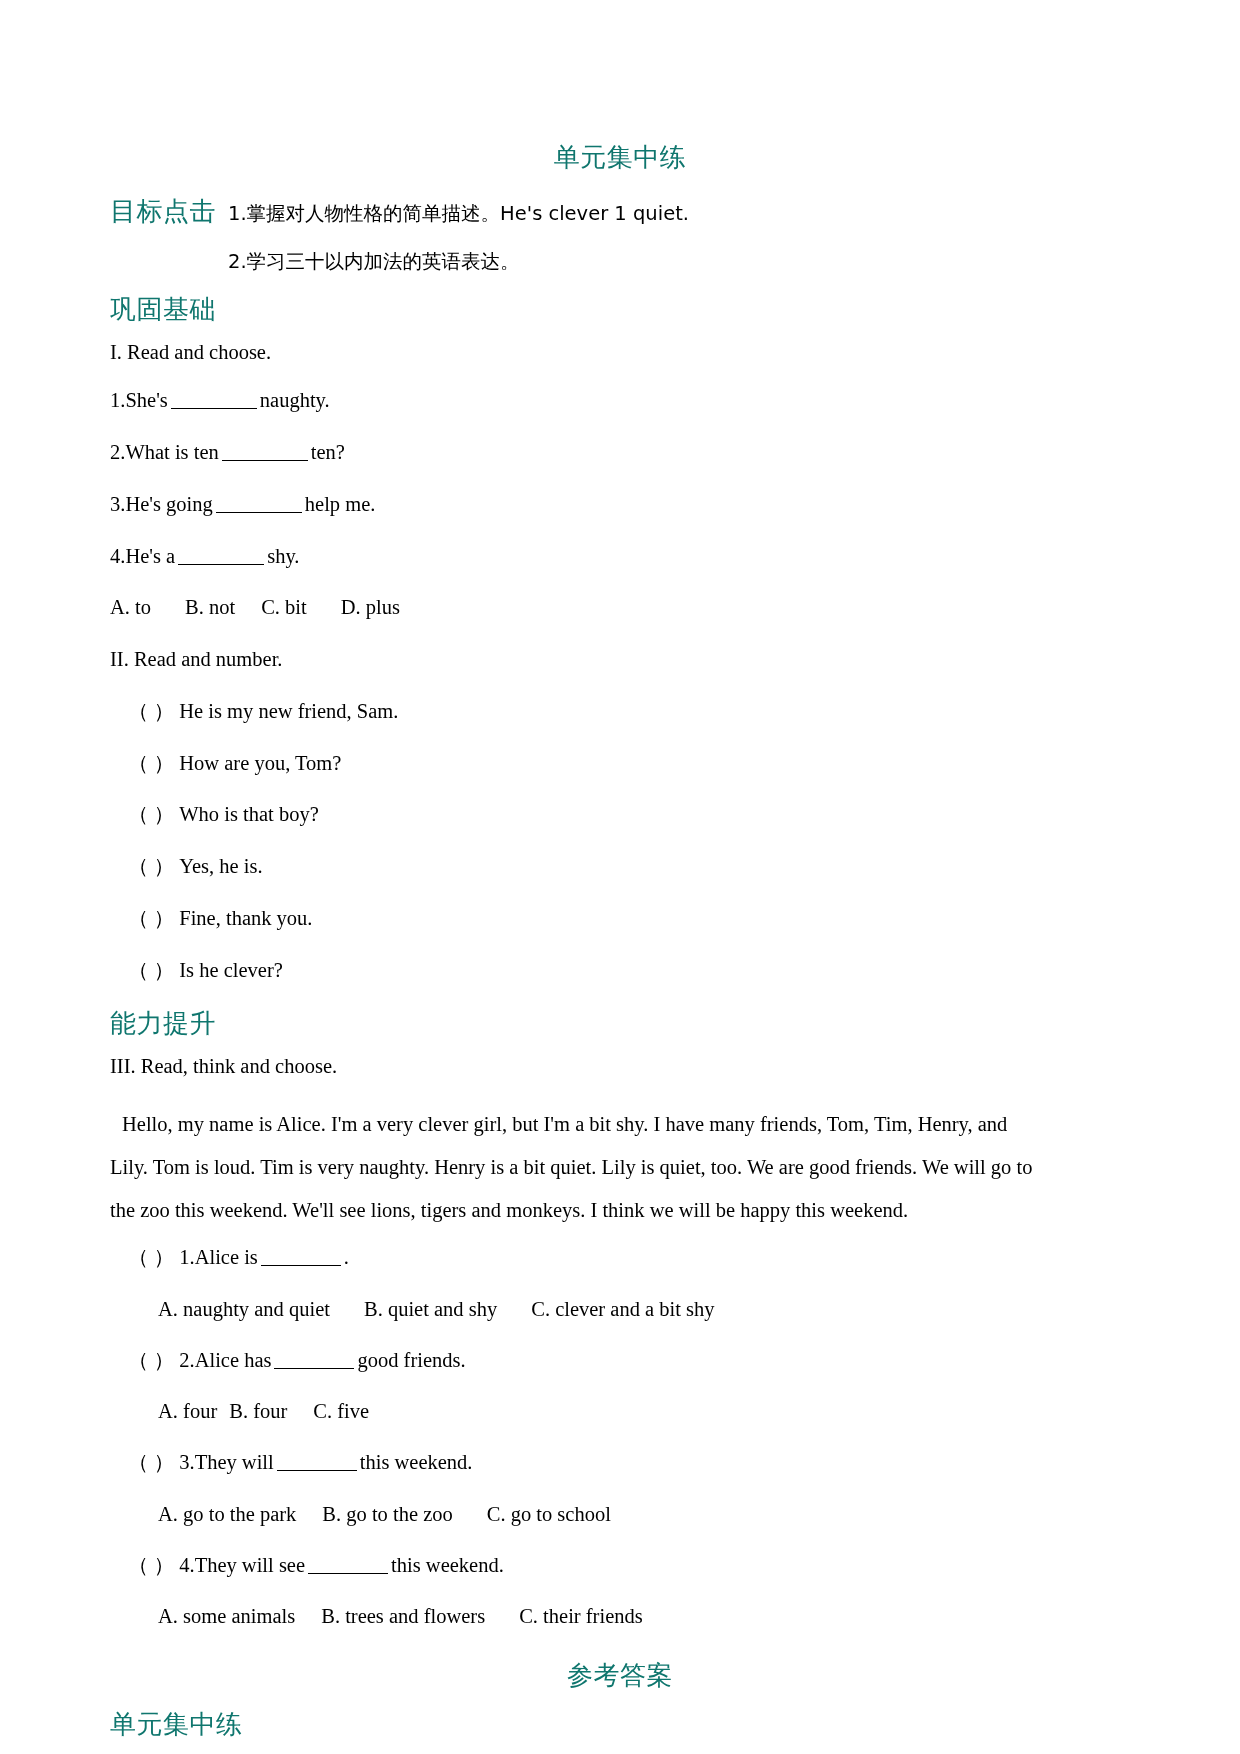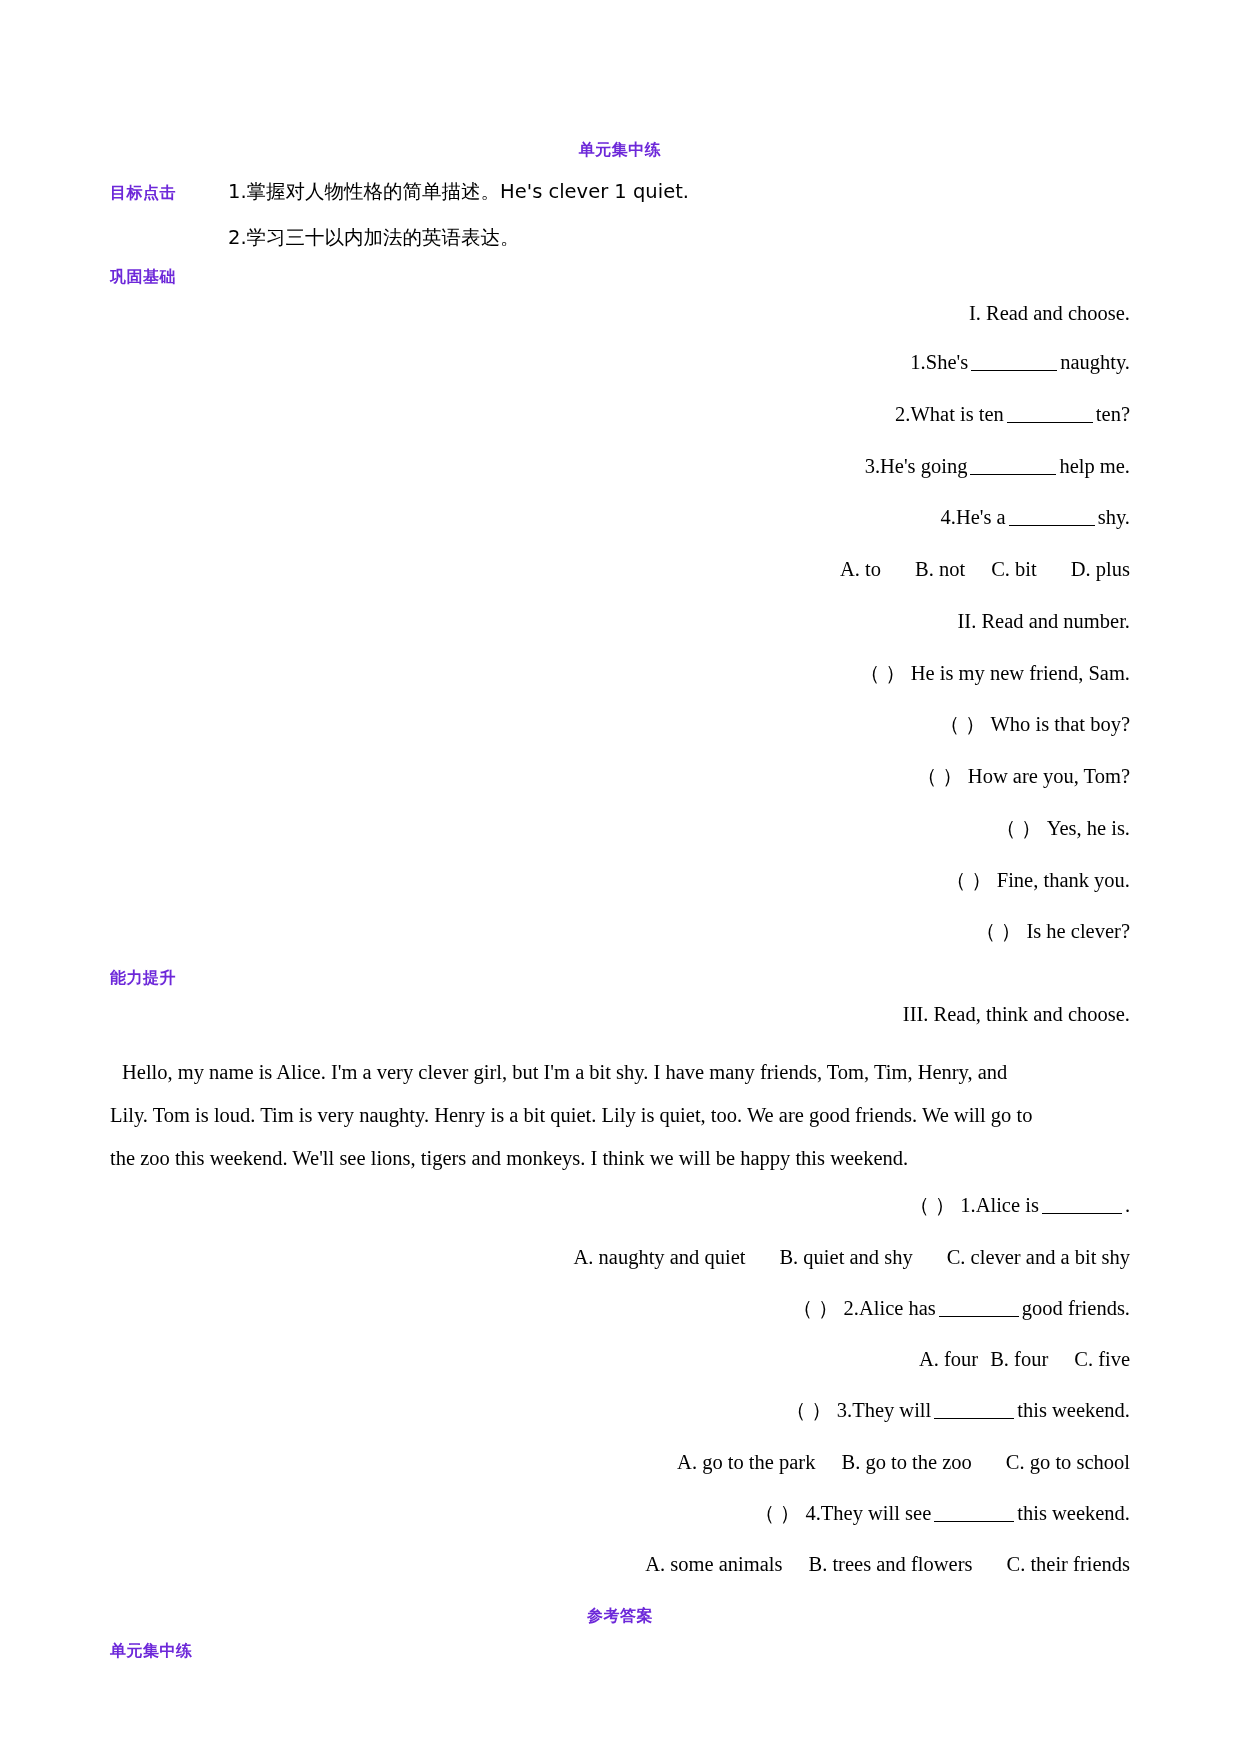--- a/index.html
+++ b/index.html
@@ -20,34 +20,33 @@
     left: 0; top: 0;
     width: 1240px;
     height: 1754px;
     box-sizing: border-box;
     padding: 140px 110px 0 110px;
   }
 
   
   .cn {
     font-family: "DejaVu Sans", "Liberation Sans", sans-serif;
-    font-weight: bold;
-    font-size: 16px;
+    font-weight: normal;
+    font-size: 26px;
     letter-spacing: 0.5px;
-    color: #6d28d9;
+    color: #0f766e;
   }
   .cn-reg {
     font-family: "DejaVu Sans", "Liberation Sans", sans-serif;
     font-weight: normal;
     font-size: 19.5px;
   }
   .en {
     font-family: "Liberation Serif", "DejaVu Serif", serif;
     font-size: 20.5px;
-    text-align: right;
   }
 
   .center-title {
     text-align: center;
     margin: 0 0 8px 0;
   }
 
   .objective-row {
     display: block;
     margin: 16px 0 2px 0;
@@ -143,24 +142,24 @@
   <div class="line en q choices-abcd">
     <span class="ch">A. to</span><span class="sp-md"></span><span class="ch">B. not</span><span class="sp-sm"></span><span class="ch">C. bit</span><span class="sp-md"></span><span class="ch">D. plus</span>
   </div>
 
   <div class="line en q">II. Read and number.</div>
 
   <div class="line en q indent-1">
     <span>（    ）</span> <span>He is my new friend, Sam.</span>
   </div>
   <div class="line en q indent-1">
+    <span>（    ）</span> <span>How are you, Tom?</span>
+  </div>
+  <div class="line en q indent-1">
     <span>（    ）</span> <span>Who is that boy?</span>
-  </div>
-  <div class="line en q indent-1">
-    <span>（    ）</span> <span>How are you, Tom?</span>
   </div>
   <div class="line en q indent-1">
     <span>（    ）</span> <span>Yes, he is.</span>
   </div>
   <div class="line en q indent-1">
     <span>（    ）</span> <span>Fine, thank you.</span>
   </div>
   <div class="line en q indent-1">
     <span>（    ）</span> <span>Is he clever?</span>
   </div>

